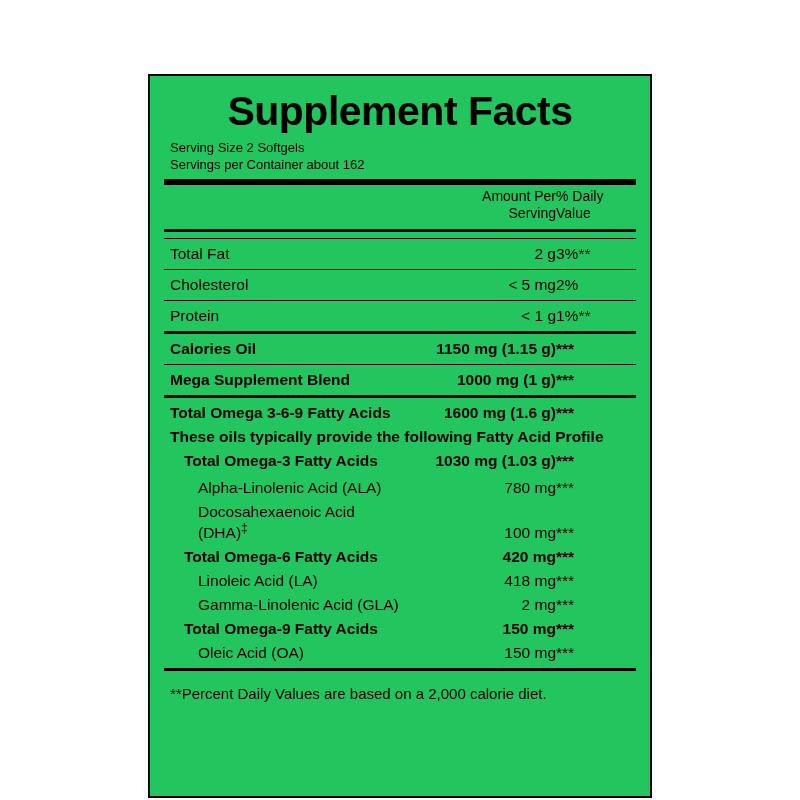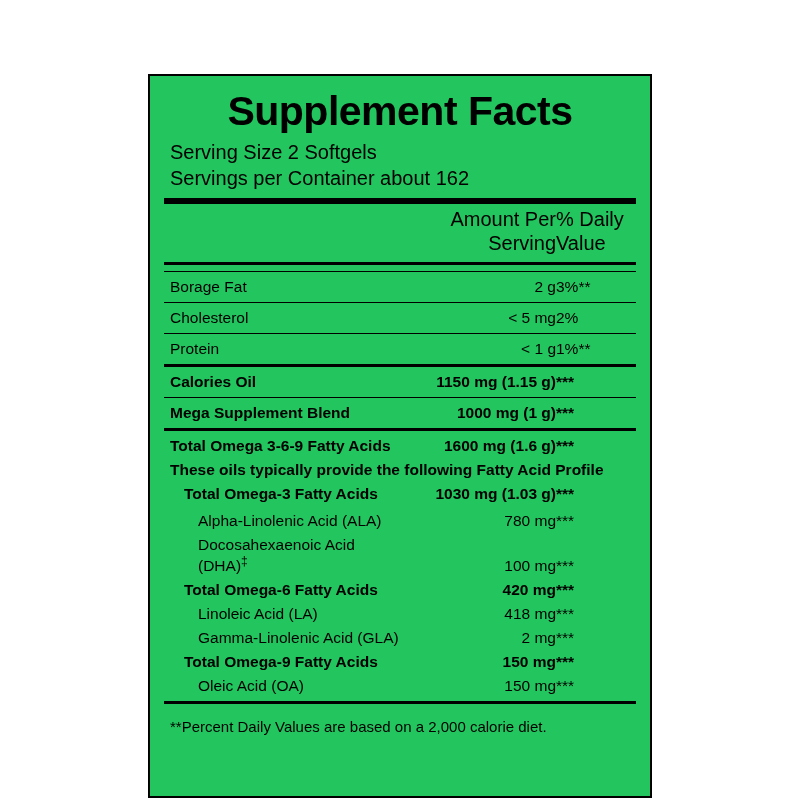--- a/index.html
+++ b/index.html
@@ -32,21 +32,21 @@
     font-size: 41px;
     font-weight: bold;
     letter-spacing: -0.5px;
     text-align: center;
     line-height: 1.05;
     margin-top: 14px;
     margin-bottom: 6px;
   }
 
   .serving-line {
-    font-size: 20px;
+    font-size: 13px;
     line-height: 1.32;
     padding-left: 6px;
   }
 
   .rule-thick {
     border-top: 6px solid #000000;
     margin: 6px 0 0 0;
   }
 
   table.facts {
@@ -56,21 +56,21 @@
   }
   table.facts td {
     padding: 3px 0 3px 0;
     vertical-align: bottom;
   }
   .c-name { text-align: left; padding-left: 6px !important; }
   .c-amt  { text-align: right; width: 150px; }
   .c-dv   { text-align: left; width: 76px; padding-right: 4px !important; }
 
   .hdr td {
-    font-size: 20px;
+    font-size: 14px;
     line-height: 1.22;
     padding: 5px 0 4px 0;
     vertical-align: bottom;
   }
   .hdr .c-amt, .hdr .c-dv { font-weight: normal; }
 
   .bold { font-weight: bold; }
   .ind1 { padding-left: 6px !important; }
   .ind2 { padding-left: 20px !important; }
   .ind3 { padding-left: 34px !important; }
@@ -131,21 +131,21 @@
           </td>
         </tr>
 
       <tr class="sep-row">
           <td colspan="3">
             <hr>
           </td>
         </tr>
 
       <tr>
-        <td class="c-name ind1">Borage Fat</td>
+        <td class="c-name ind1">Total Fat</td>
         <td class="c-amt">2 g</td>
         <td class="c-dv">3%**</td>
       </tr>
       <tr class="sep-row">
           <td colspan="3">
             <hr>
           </td>
         </tr>
 
       <tr>

